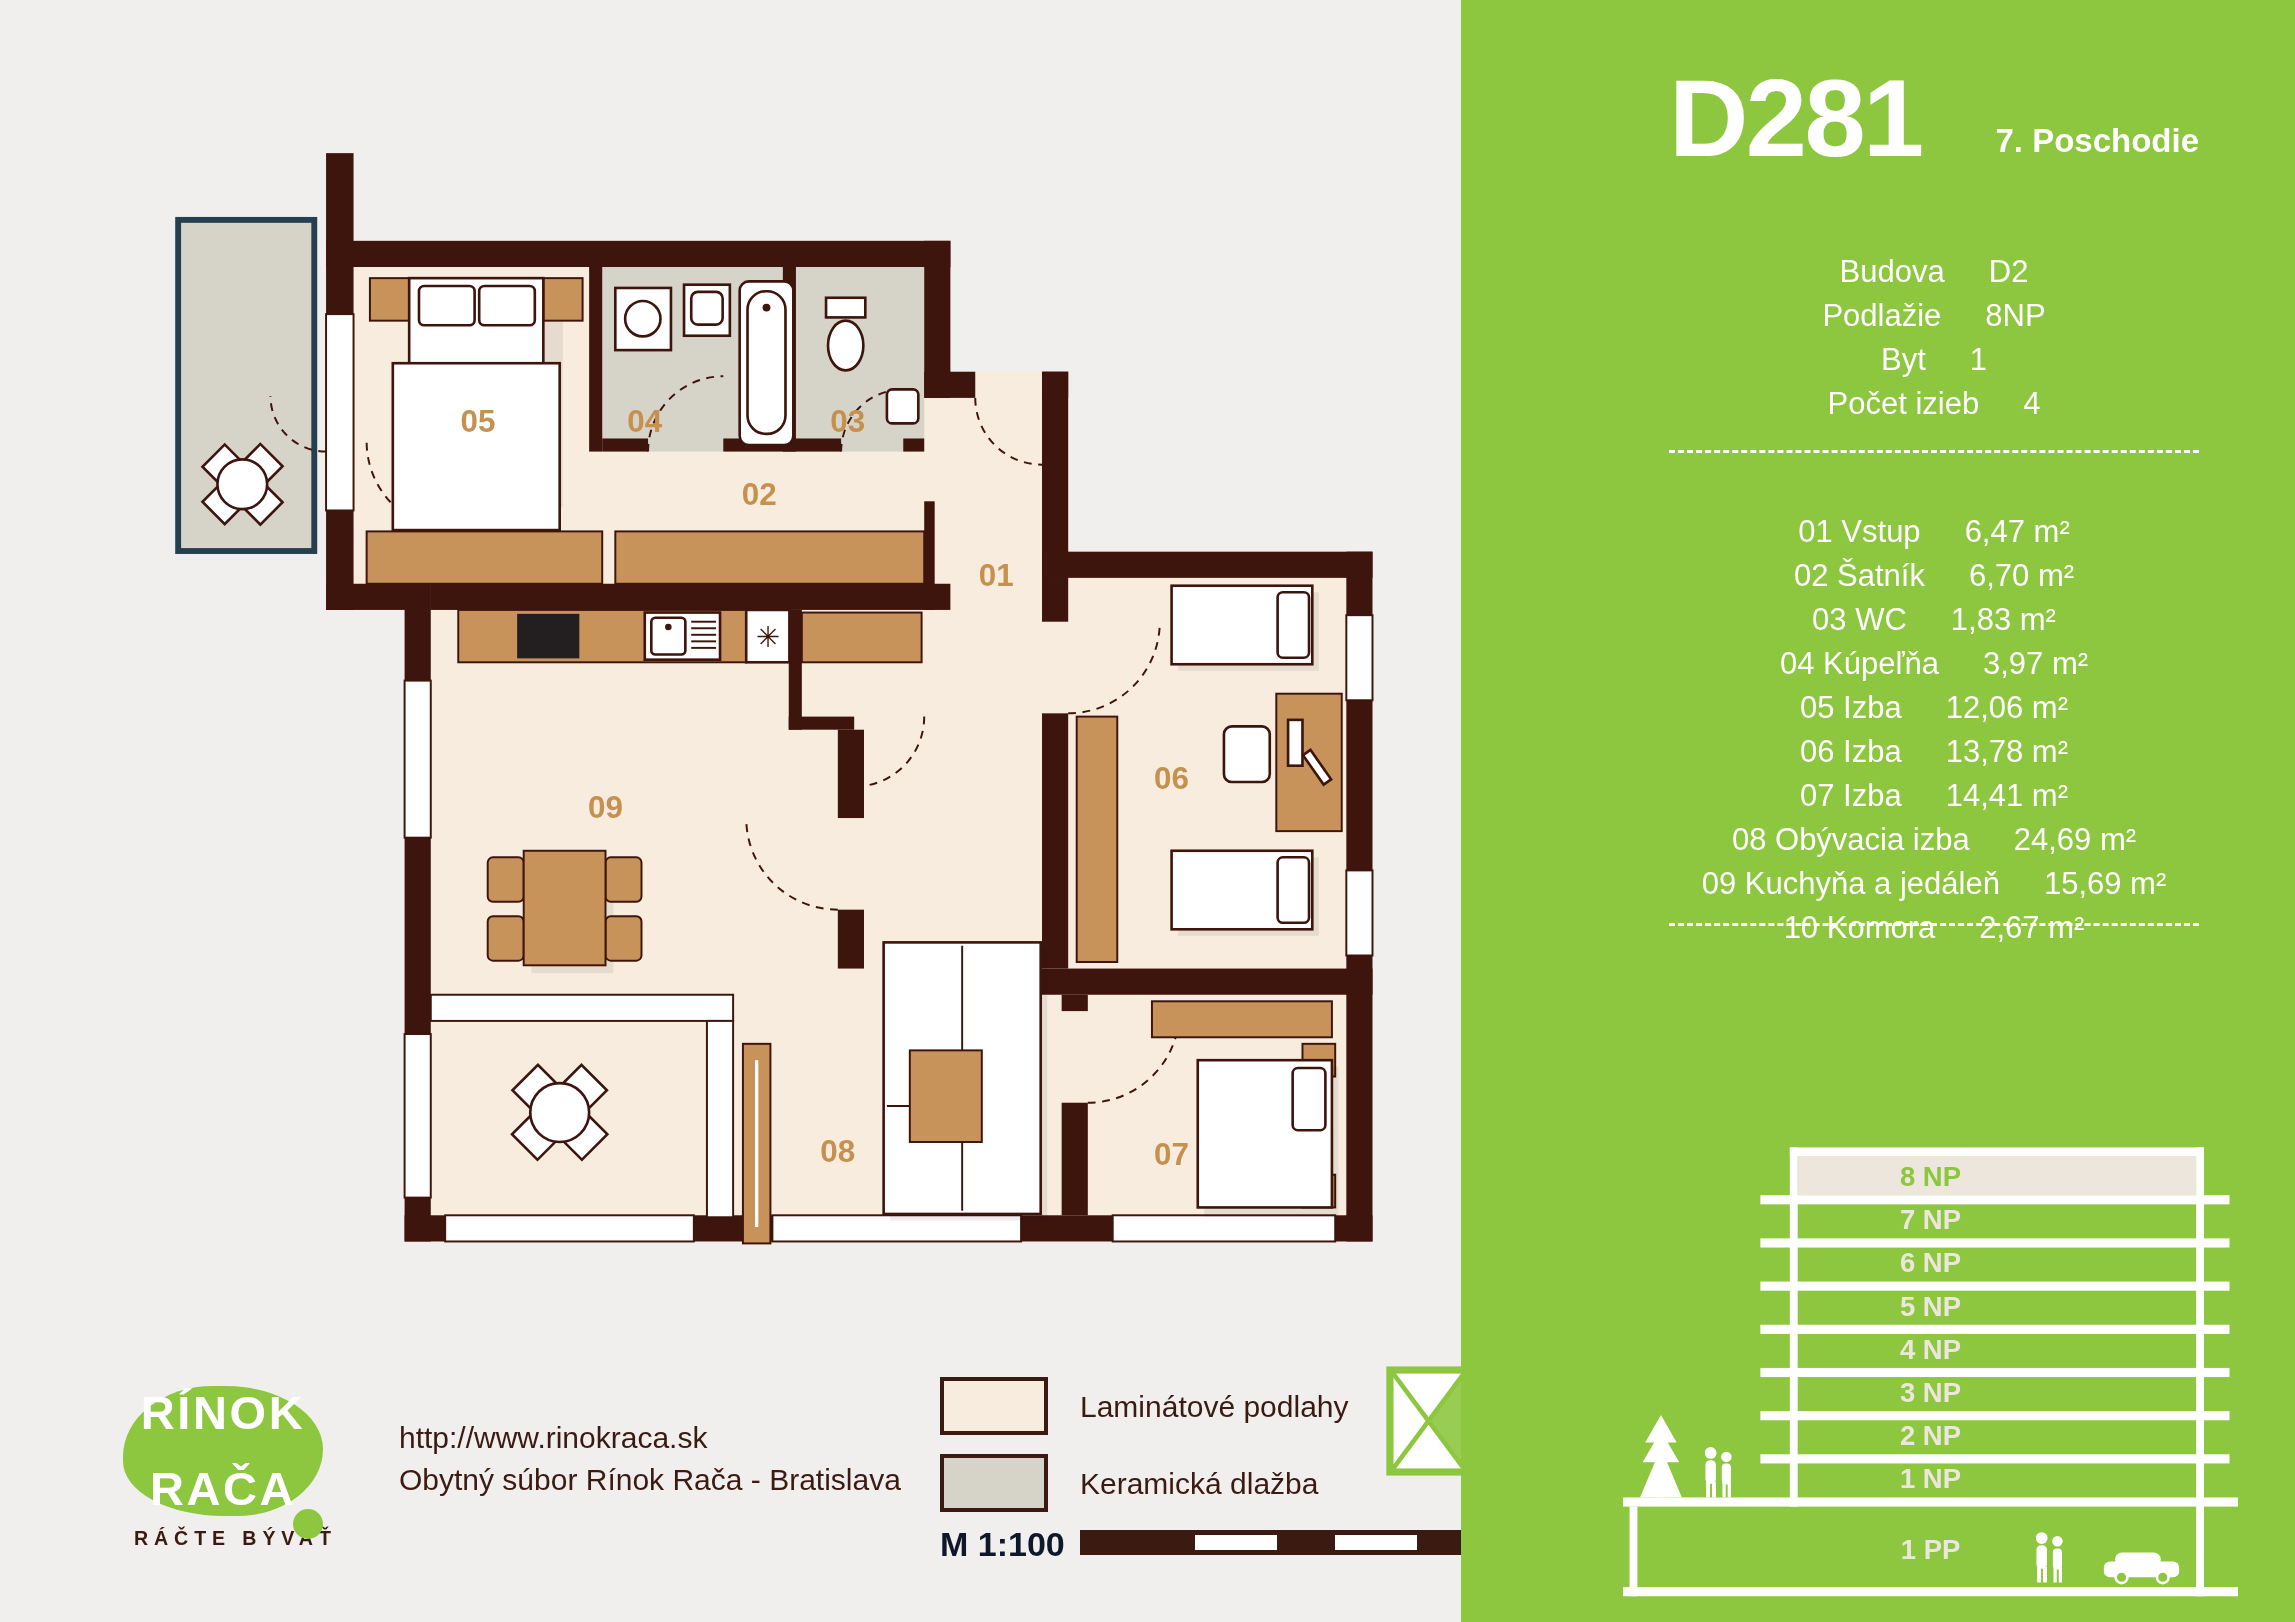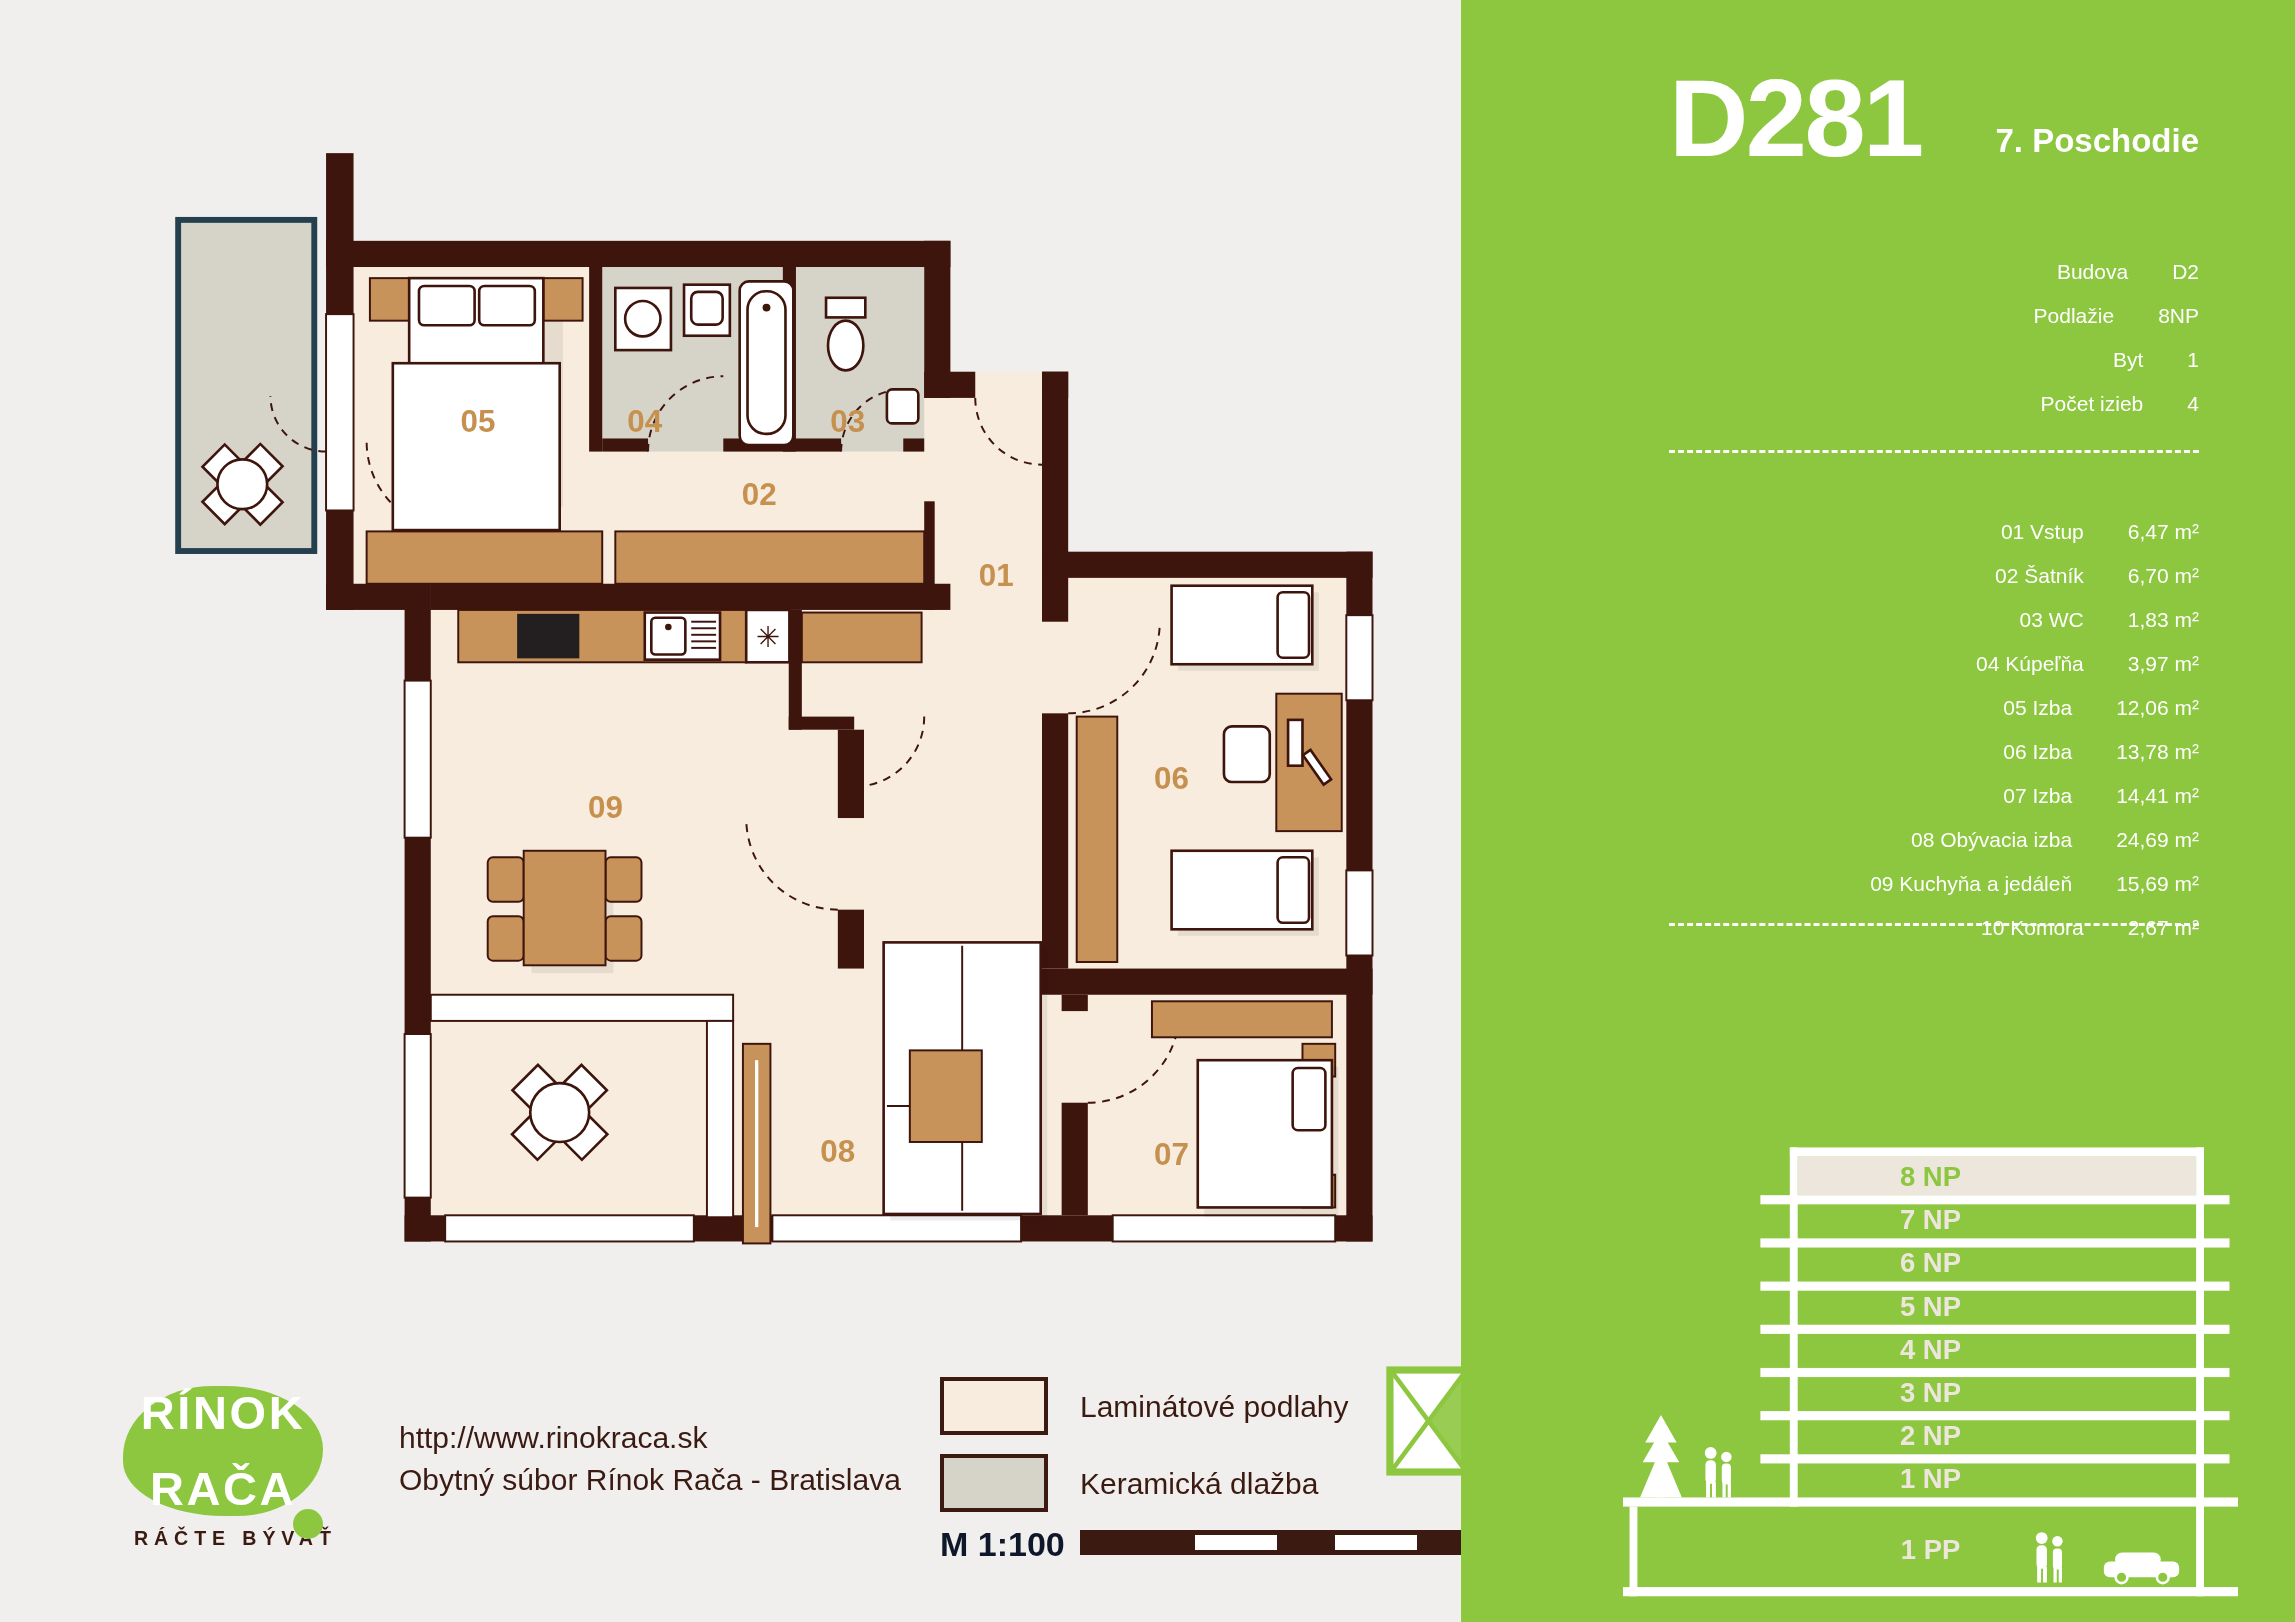--- a/index.html
+++ b/index.html
@@ -4,21 +4,21 @@
 <style>
   html,body{margin:0;padding:0;background:#f0efed;font-family:"Liberation Sans",sans-serif;}
   #page{position:relative;width:2295px;height:1623px;background:#f0efed;overflow:hidden;}
 
   
   .panel{position:absolute;left:1461px;top:0;width:835px;height:1623px;background:#8dc63f;color:#fff;}
   .title-row{position:absolute;left:208px;top:63px;width:530px;display:flex;justify-content:space-between;align-items:flex-end;}
   .unit-id{font-size:110px;font-weight:700;letter-spacing:-2.6px;line-height:1;}
   .floor-title{font-size:33px;font-weight:700;padding-bottom:13px;}
   .block{position:absolute;left:208px;width:530px;}
-  .rowline{display:flex;justify-content:flex-end;font-size:21px;line-height:44px;gap:44px;}
+  .rowline{display:flex;justify-content:center;font-size:31px;line-height:44px;gap:44px;}
   .rowline.bold{font-weight:700;}
   .dashsep{position:absolute;left:208px;width:530px;border-top:3.9px dashed #ffffff;}
   .info-block{top:250px;}
   .rooms-block{top:469px;margin-top:41px;}
   .totals-block{top:940px;}
 
   
   .diagram{position:absolute;left:162px;top:1140px;}
   .floor-label{font:700 42px "Liberation Sans",sans-serif;fill:#ece6dd;}
   .floor-label.hl{fill:#8dc63f;}

